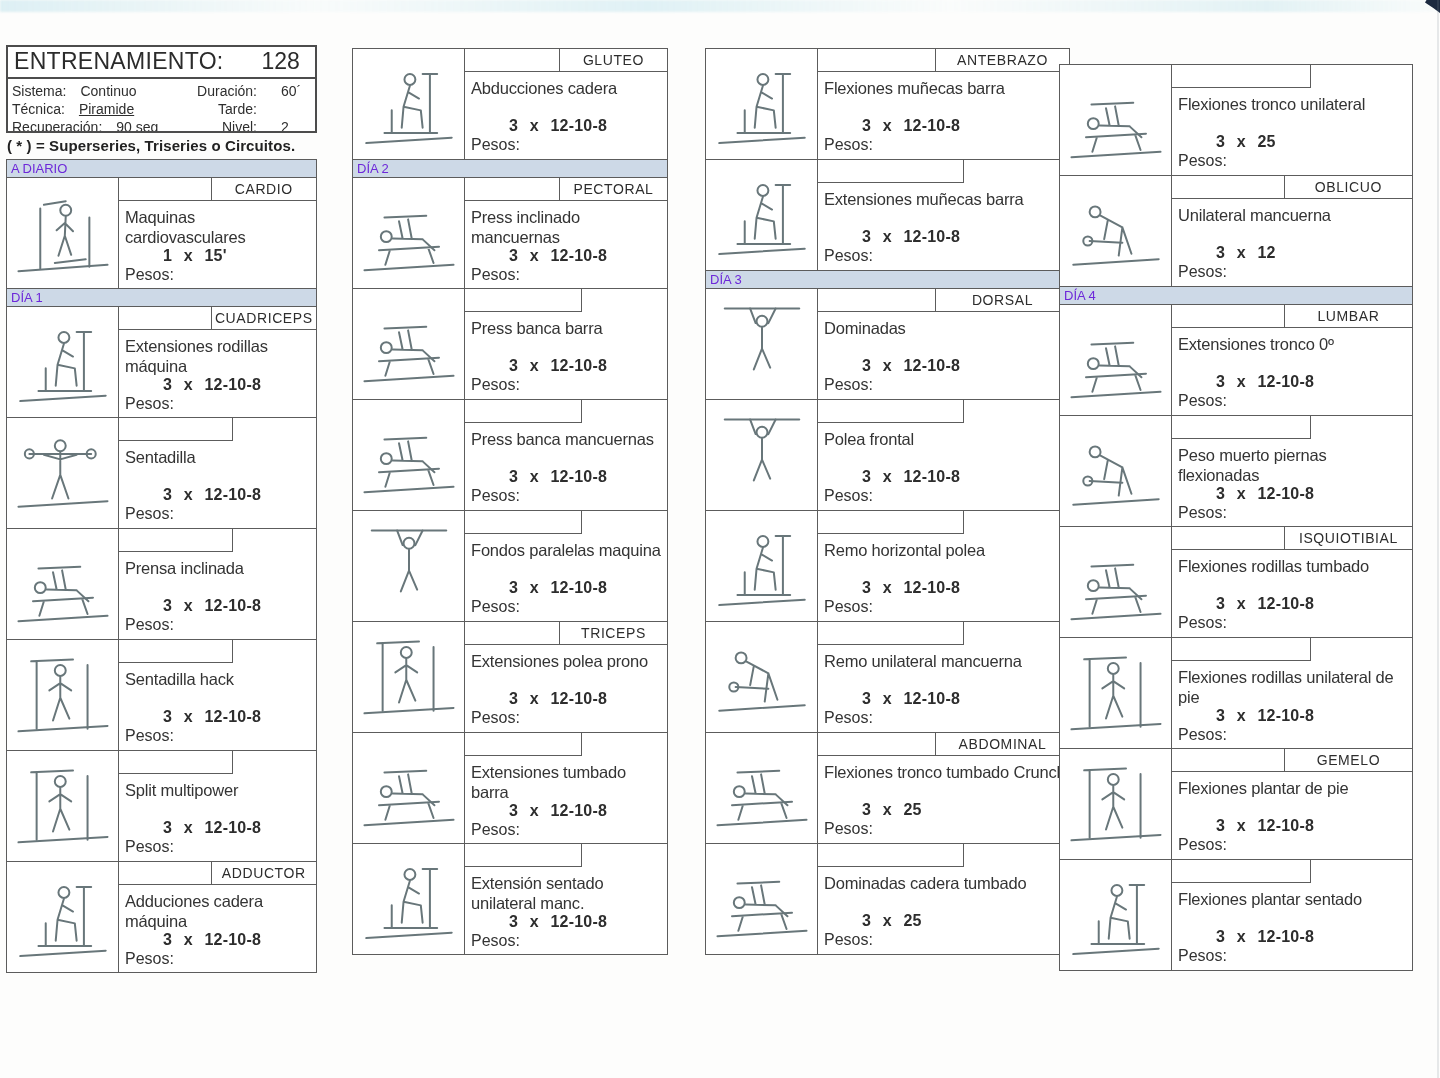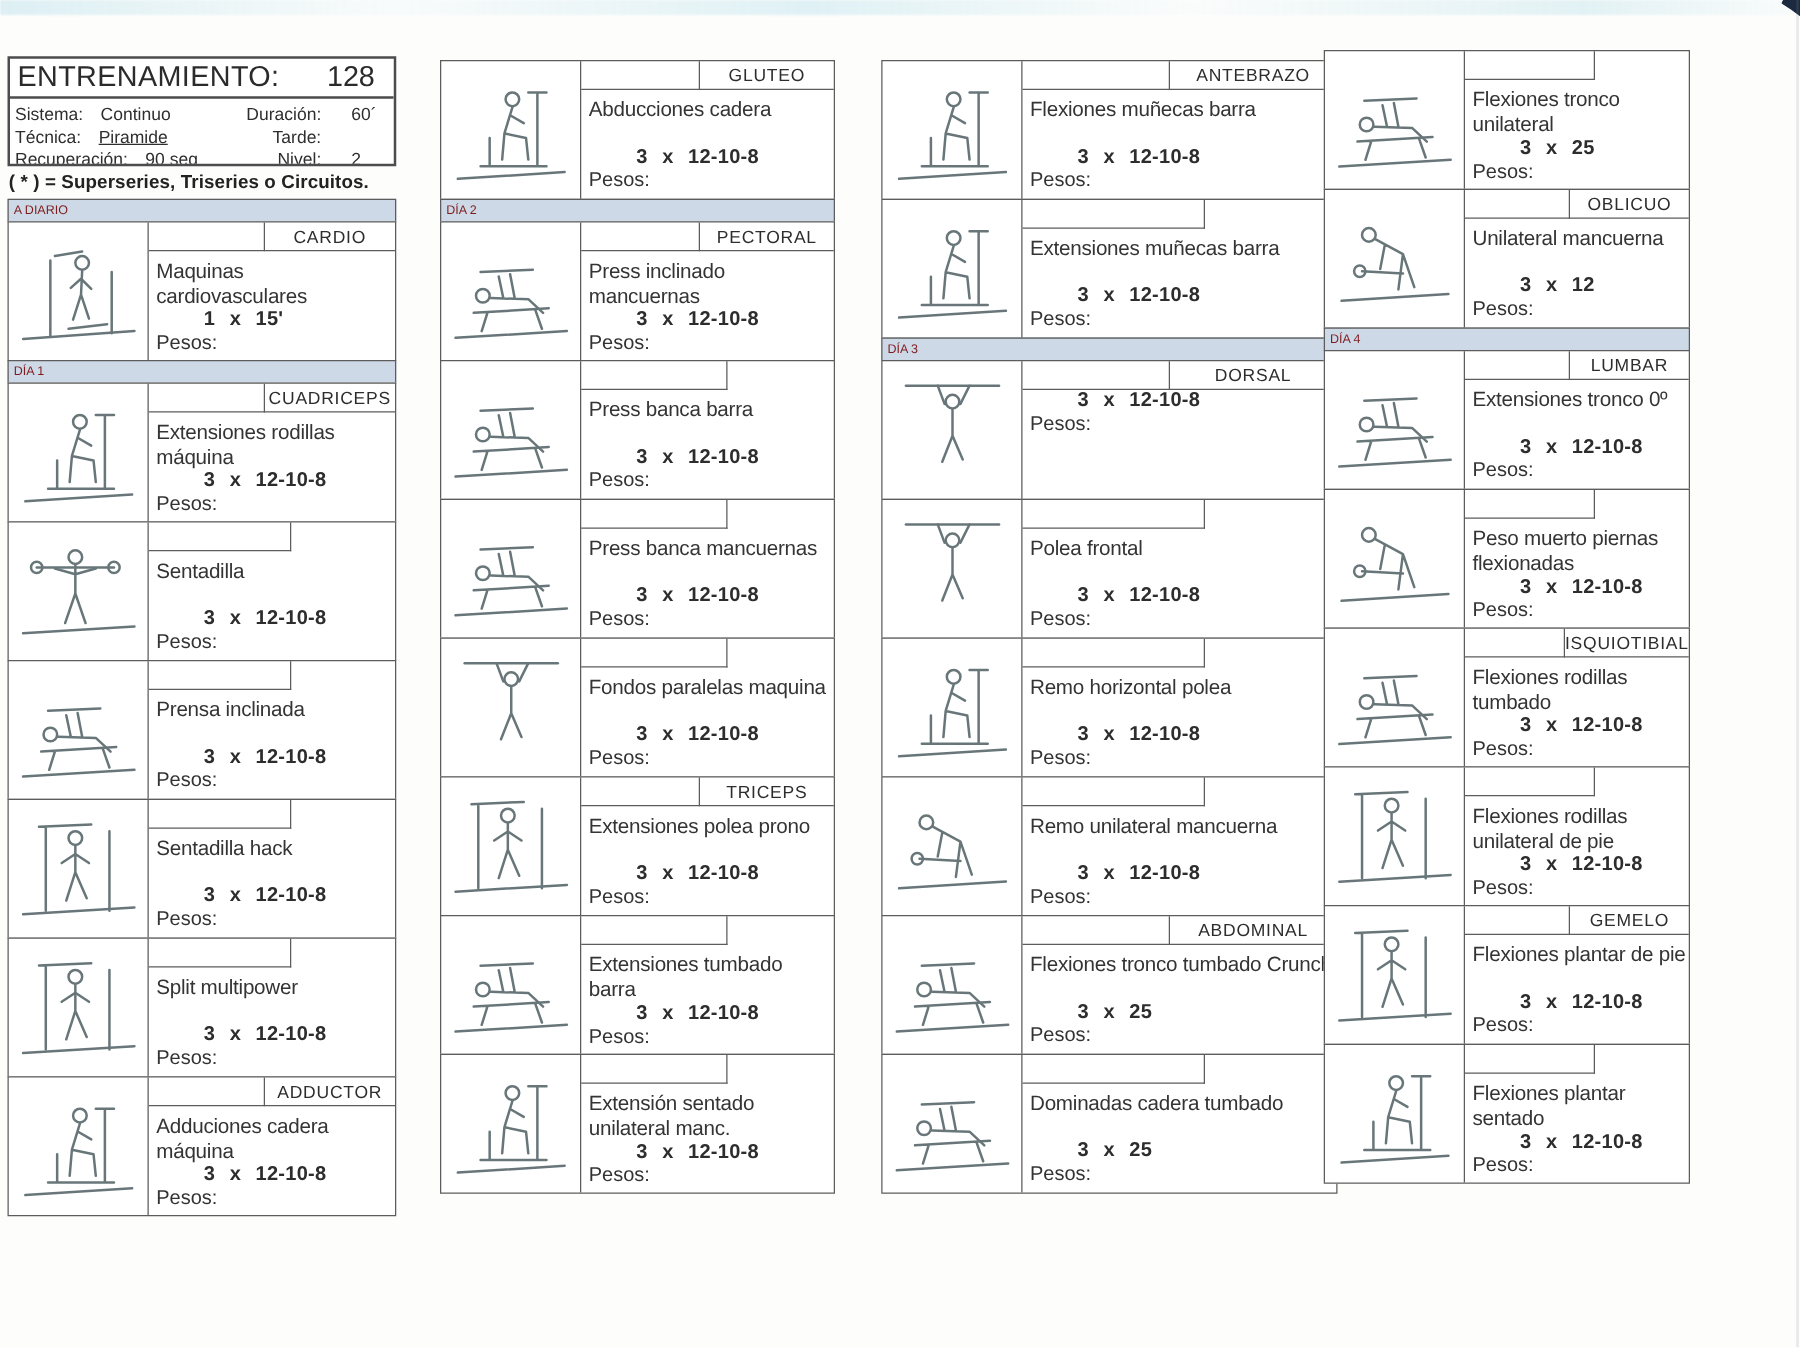--- a/index.html
+++ b/index.html
@@ -27,21 +27,21 @@
   .fr .pair{display:flex;align-items:baseline;}
   .fr .lab{margin-right:14px;}
   .fr .val{}
   .fr .right .val{min-width:26px;margin-left:10px;}
   .ul{text-decoration:underline;}
 
   .note{font-weight:bold;font-size:15px;color:#222;margin:4px 0 5px 1px;letter-spacing:.1px;}
 
   
   .band{height:19px;background:#cdd9e7;border:1px solid #5c5c5c;box-sizing:border-box;
-    display:flex;align-items:center;padding:0 4px;font-size:10px;color:#7f1d1d;}
+    display:flex;align-items:center;padding:0 4px;font-size:13px;color:#6d28d9;}
   .xrow{display:flex;height:112px;border:1px solid #5c5c5c;box-sizing:border-box;background:#fff;}
   .pic{width:112px;border-right:1px solid #5c5c5c;box-sizing:border-box;display:flex;
     align-items:center;justify-content:center;overflow:hidden;flex:none;}
   .pic svg{width:104px;height:100px;}
   .txt{flex:1;display:flex;flex-direction:column;min-width:0;}
   .strip{display:flex;height:23px;flex:none;}
   .tab{width:47%;border-right:1.5px solid #5c5c5c;border-bottom:1.5px solid #5c5c5c;box-sizing:border-box;}
   .no-label .tab{width:58%;}
   .glabel{flex:1;border-bottom:1.5px solid #5c5c5c;box-sizing:border-box;display:flex;
     align-items:center;justify-content:center;font-size:14px;color:#2d2d2d;letter-spacing:.6px;}
@@ -485,20 +485,21 @@
               <circle cx="55" cy="30" r="6"></circle>
               <path d="M55 37 L55 60 M55 60 L46 83 M55 60 L64 81"></path>
             </g>
           </svg>
         </div>
         <div class="txt">
           <div class="strip">
             <div class="tab"></div>
             <div class="glabel">DORSAL</div>
           </div>
+          <div class="name">Dominadas</div>
           <div class="sets">3 x 12-10-8</div>
           <div class="pesos">Pesos:</div>
         </div>
       </div>
       <div class="xrow">
         <div class="pic">
           <svg viewBox="0 0 110 110">
             <g fill="none" stroke="#4e5f63" stroke-width="2.2" stroke-linecap="round" stroke-linejoin="round" opacity="0.85">
               <path d="M14 16 L96 16"></path>
               <path d="M42 16 L48 32 M70 16 L62 32"></path>
@@ -600,21 +601,21 @@
             <div class="glabel"></div>
           </div>
           <div class="name">Dominadas cadera tumbado</div>
           <div class="sets">3 x 25</div>
           <div class="pesos">Pesos:</div>
         </div>
       </div>
     </div>
 </div>
 
-<div class="col" style="left:1059px;top:40px;width:293px;border-radius:32px;">
+<div class="col" style="left:1059px;top:64px;width:354px;border-radius:32px;">
   <div class="col-body">
       <div class="xrow">
         <div class="pic">
           <svg viewBox="0 0 110 110">
             <g fill="none" stroke="#4e5f63" stroke-width="2.2" stroke-linecap="round" stroke-linejoin="round" opacity="0.85">
               <path d="M22 74 L88 70 M34 74 L29 90 M76 71 L82 88"></path>
               <circle cx="30" cy="59" r="6"></circle>
               <path d="M37 61 L70 62 M70 62 L83 74 M48 61 L44 42 M58 61 L54 40"></path>
               <path d="M28 38 L74 36"></path>
               <path d="M6 96 L104 90"></path>

